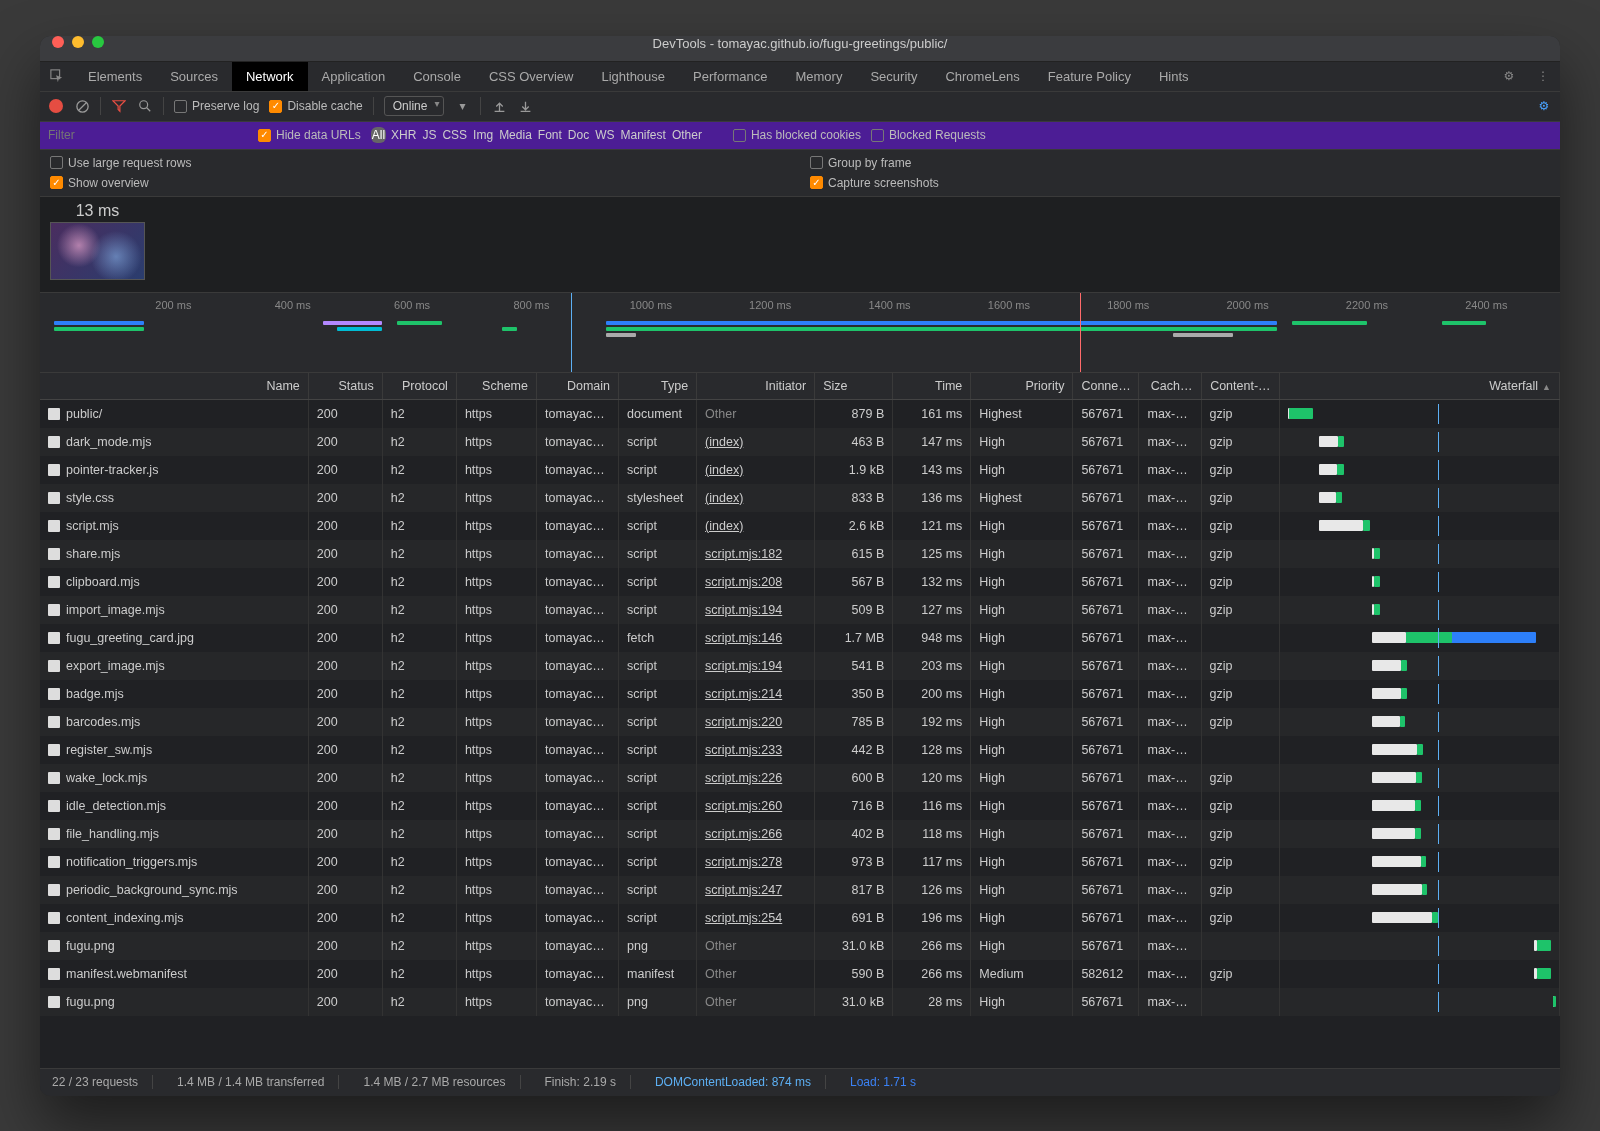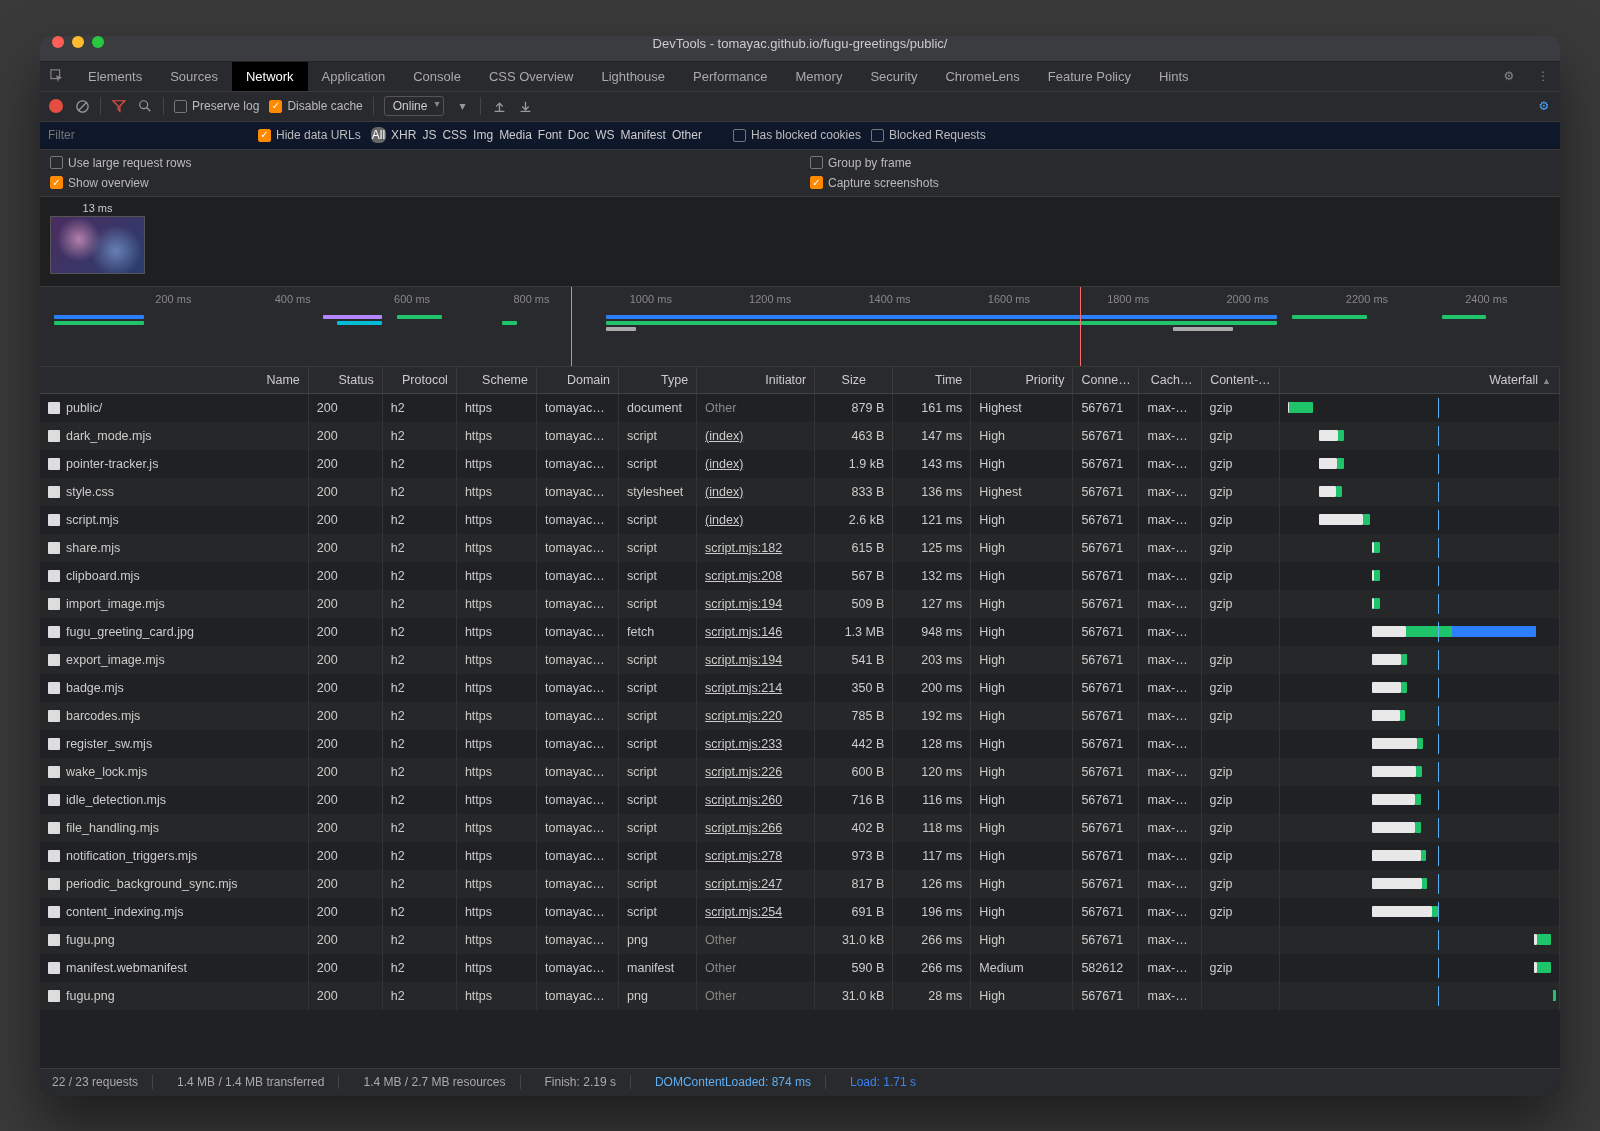--- a/index.html
+++ b/index.html
@@ -19,30 +19,30 @@
 .toolbar .icn{width:16px;height:16px;display:flex;align-items:center;justify-content:center;color:#999;}
 .toolbar .rec{width:14px;height:14px;border-radius:50%;background:#e54d42;}
 .toolbar .funnel{color:#e54d42;}
 .cb{display:flex;align-items:center;gap:5px;color:#bbb;}
 .cb .box{width:13px;height:13px;border:1px solid #777;border-radius:2px;display:flex;align-items:center;justify-content:center;}
 .cb.checked .box{background:#ff8a00;border-color:#ff8a00;}
 .cb.checked .box::after{content:"✓";color:#fff;font-size:10px;line-height:1;}
 .sel{border:1px solid #555;border-radius:3px;padding:2px 16px 2px 8px;position:relative;color:#ccc;}
 .sel::after{content:"▾";position:absolute;right:4px;top:1px;font-size:10px;color:#888;}
 .vline{width:1px;height:18px;background:#444;}
-.filterrow { height:28px; background:#0f172a; display:flex; align-items:center; padding:0 8px; gap:10px; border-bottom:1px solid #3a3a3a; }
+.filterrow { height:28px; background:#4c1d95; display:flex; align-items:center; padding:0 8px; gap:10px; border-bottom:1px solid #3a3a3a; }
 .filter-input{background:transparent;border:none;color:#888;width:200px;font-size:12px;outline:none;}
 .pill{padding:1px 1px;border-radius:6px;color:#ccc;cursor:pointer;}
 .pill.active{background:#666;color:#fff;}
 .optsrow{display:flex;border-bottom:1px solid #3a3a3a;background:#292a2d;}
 .optscol{flex:1;padding:6px 10px;display:flex;flex-direction:column;gap:6px;}
 .screenshot-strip{background:#1e1f21;padding:5px 10px 12px;border-bottom:1px solid #3a3a3a;}
 .ss-thumb{width:95px;height:58px;border:1px solid #555;background:linear-gradient(135deg,#4a2d5f,#2a3d6e);position:relative;overflow:hidden;}
 .ss-thumb::before{content:"";position:absolute;inset:0;background:radial-gradient(circle at 30% 40%, rgba(255,180,220,0.6), transparent 30%), radial-gradient(circle at 70% 60%, rgba(150,200,255,0.5), transparent 35%);}
-.ss-ms{color:#ccc;font-size:11px;text-align:center;width:95px;margin-bottom:2px;}
+.ss-ms{color:#ccc;font-size:16px;text-align:center;width:95px;margin-bottom:2px;}
 .timeline{height:80px;background:#292a2d;border-bottom:1px solid #3a3a3a;position:relative;padding-top:6px;}
 .ruler{height:18px;position:relative;margin:0 14px;}
 .tick{position:absolute;top:0;font-size:11px;color:#888;transform:translateX(-50%);}
 .bars{position:absolute;left:14px;right:14px;top:28px;height:40px;}
 .bar{position:absolute;height:4px;border-radius:1px;}
 .marker{position:absolute;top:0;bottom:0;width:1px;}
 .table-wrap{flex:1;overflow:auto;background:#202124;}
 table{border-collapse:collapse;width:100%;font-size:12.5px;table-layout:fixed;}
 th{background:#292a2d;color:#ccc;text-align:right;padding:6px 8px;border-right:1px solid #3a3a3a;border-bottom:1px solid #444;font-weight:normal;position:sticky;top:0;white-space:nowrap;overflow:hidden;}
 td{padding:4px 8px;border-right:1px solid #333;white-space:nowrap;overflow:hidden;text-overflow:ellipsis;color:#ccc;}
@@ -251,21 +251,21 @@
         </colgroup>
       <thead>
           <tr id="thead-row">
             <th>Name</th>
             <th>Status</th>
             <th>Protocol</th>
             <th>Scheme</th>
             <th>Domain</th>
             <th>Type</th>
             <th>Initiator</th>
-            <th style="text-align: center;">Size</th>
+            <th style="text-align: left;">Size</th>
             <th style="text-align: right;">Time</th>
             <th>Priority</th>
             <th>Conne…</th>
             <th>Cach…</th>
             <th>Content-…</th>
             <th class="sort-arrow">Waterfall</th>
           </tr>
         </thead>
       <tbody id="tbody">
           <tr>
@@ -445,21 +445,21 @@
             </td>
           </tr>
           <tr>
             <td><span class="file-ic"></span>fugu_greeting_card.jpg</td>
             <td>200</td>
             <td>h2</td>
             <td>https</td>
             <td>tomayac…</td>
             <td>fetch</td>
             <td><span class="initiator-link">script.mjs:146</span></td>
-            <td class="t-right">1.3 MB</td>
+            <td class="t-right">1.7 MB</td>
             <td class="t-right">948 ms</td>
             <td>High</td>
             <td>567671</td>
             <td>max-…</td>
             <td></td>
             <td>
               <div class="wf-cell">
                 <div class="wf-bar wf-wait" style="left: 84.4308px; width: 34.4615px;"></div>
                 <div class="wf-bar wf-blue" style="left: 118.892px; width: 129.231px;"></div>
                 <div class="wf-bar wf-dl" style="left: 118.892px; width: 45.2308px;"></div>

